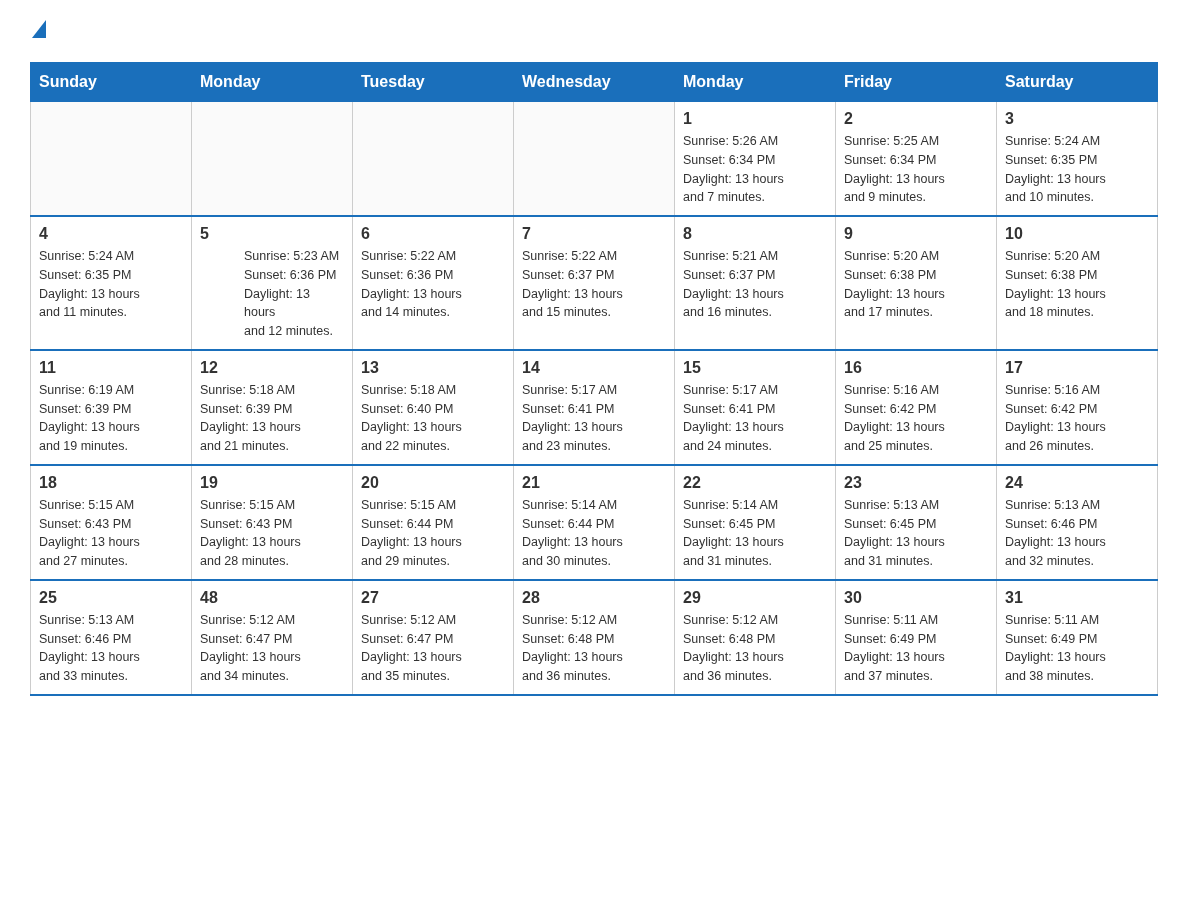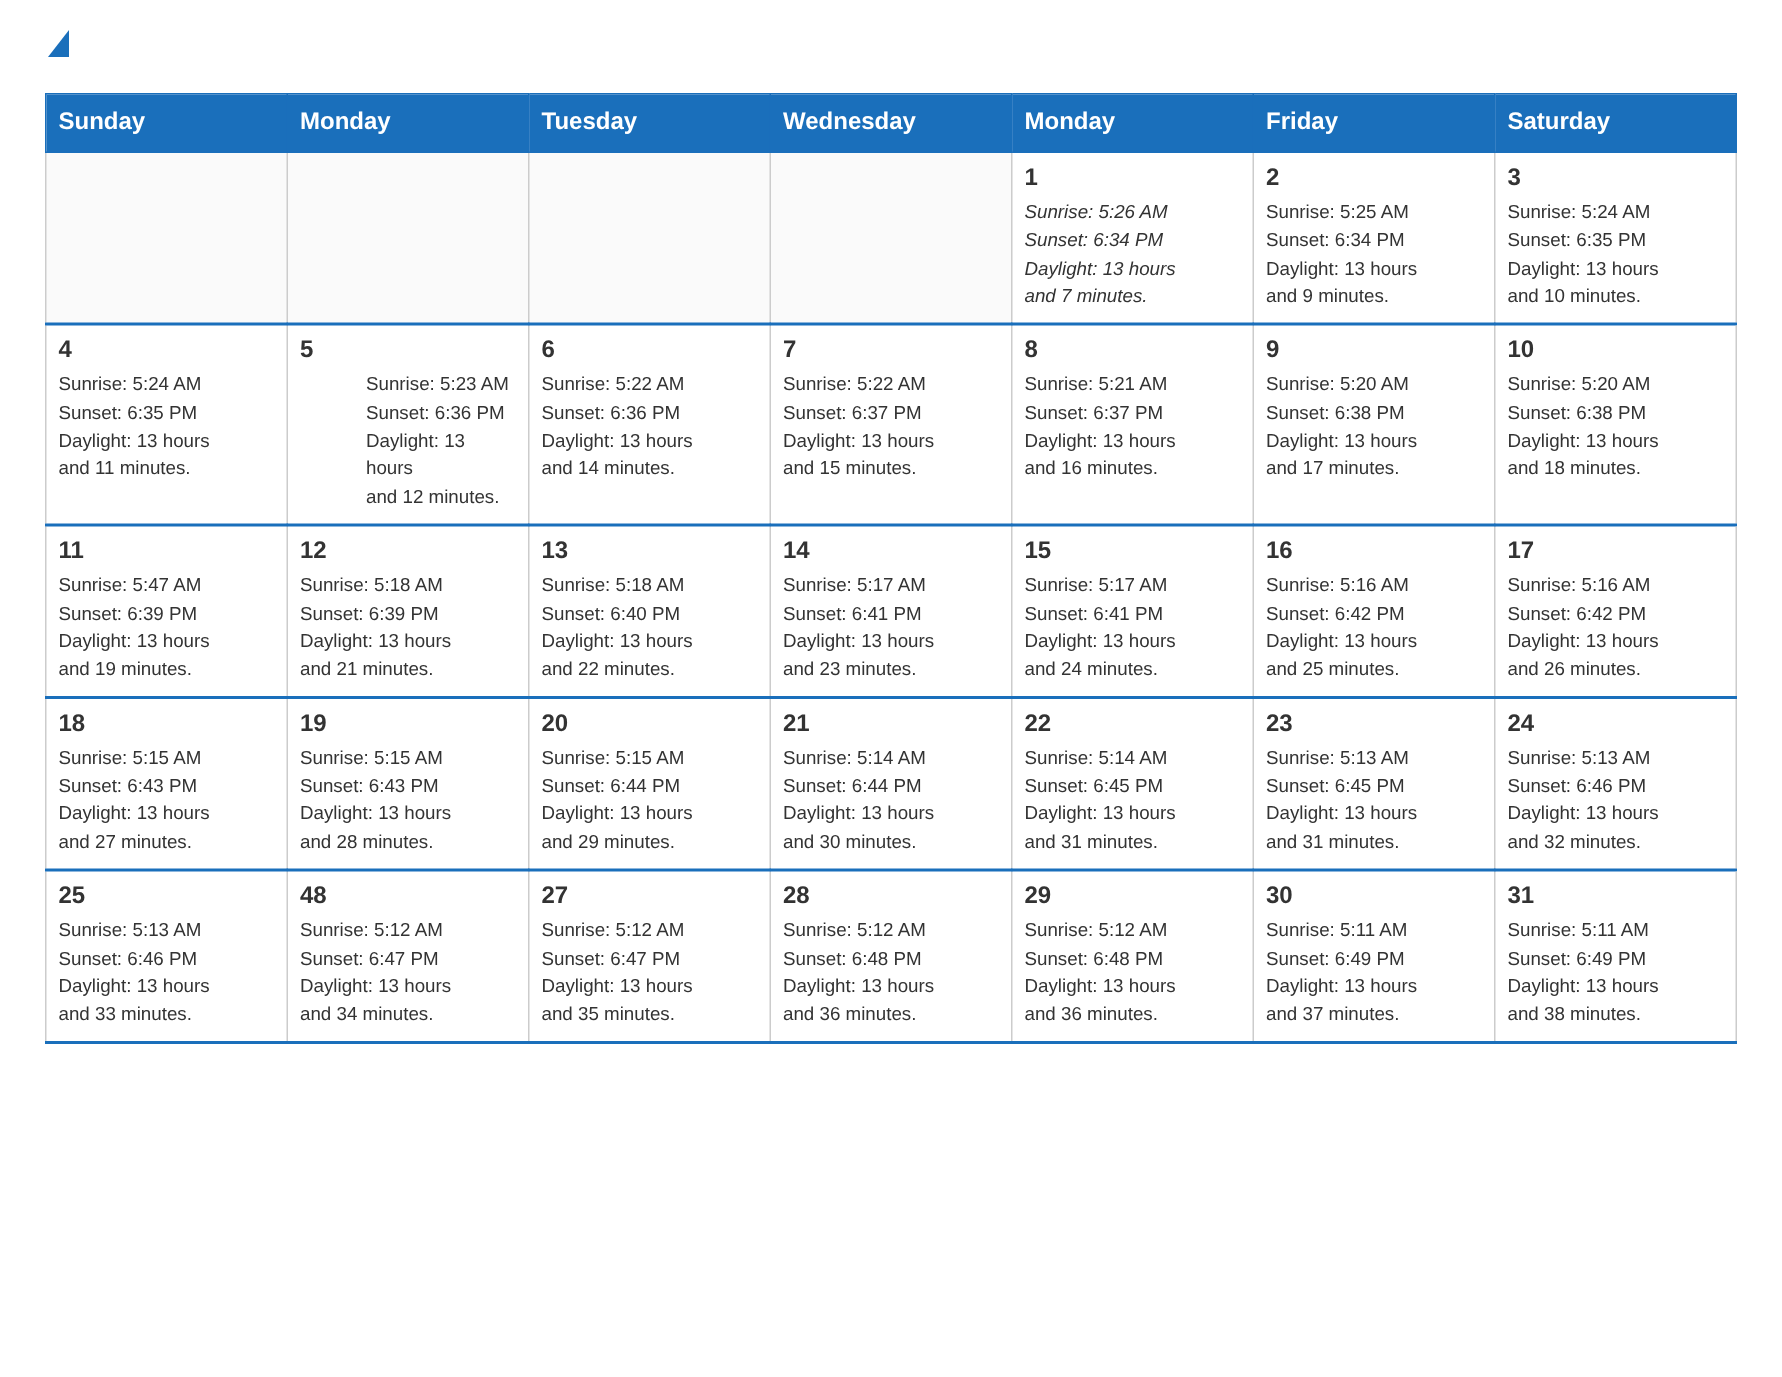--- a/index.html
+++ b/index.html
@@ -123,21 +123,21 @@
       </tr>
   </thead>
   <tbody>
   <tr>
         <td class="empty-cell"></td>
         <td class="empty-cell"></td>
         <td class="empty-cell"></td>
         <td class="empty-cell"></td>
         <td>
           <span class="day-number">1</span>
-          <div class="day-info" style="white-space: pre-line; font-style: italic;">Sunrise: 5:26 AM
+          <div class="day-info" style="white-space: pre-line;">Sunrise: 5:26 AM
 Sunset: 6:34 PM
 Daylight: 13 hours
 and 7 minutes.</div>
         </td>
         <td>
           <span class="day-number">2</span>
           <div class="day-info" style="white-space: pre-line;">Sunrise: 5:25 AM
 Sunset: 6:34 PM
 Daylight: 13 hours
 and 9 minutes.</div>
@@ -197,21 +197,21 @@
           <span class="day-number">10</span>
           <div class="day-info" style="white-space: pre-line;">Sunrise: 5:20 AM
 Sunset: 6:38 PM
 Daylight: 13 hours
 and 18 minutes.</div>
         </td>
       </tr>
       <tr>
         <td>
           <span class="day-number">11</span>
-          <div class="day-info" style="white-space: pre-line;">Sunrise: 5:47 AM
+          <div class="day-info" style="white-space: pre-line;">Sunrise: 6:19 AM
 Sunset: 6:39 PM
 Daylight: 13 hours
 and 19 minutes.</div>
         </td>
         <td>
           <span class="day-number">12</span>
           <div class="day-info" style="white-space: pre-line;">Sunrise: 5:18 AM
 Sunset: 6:39 PM
 Daylight: 13 hours
 and 21 minutes.</div>

